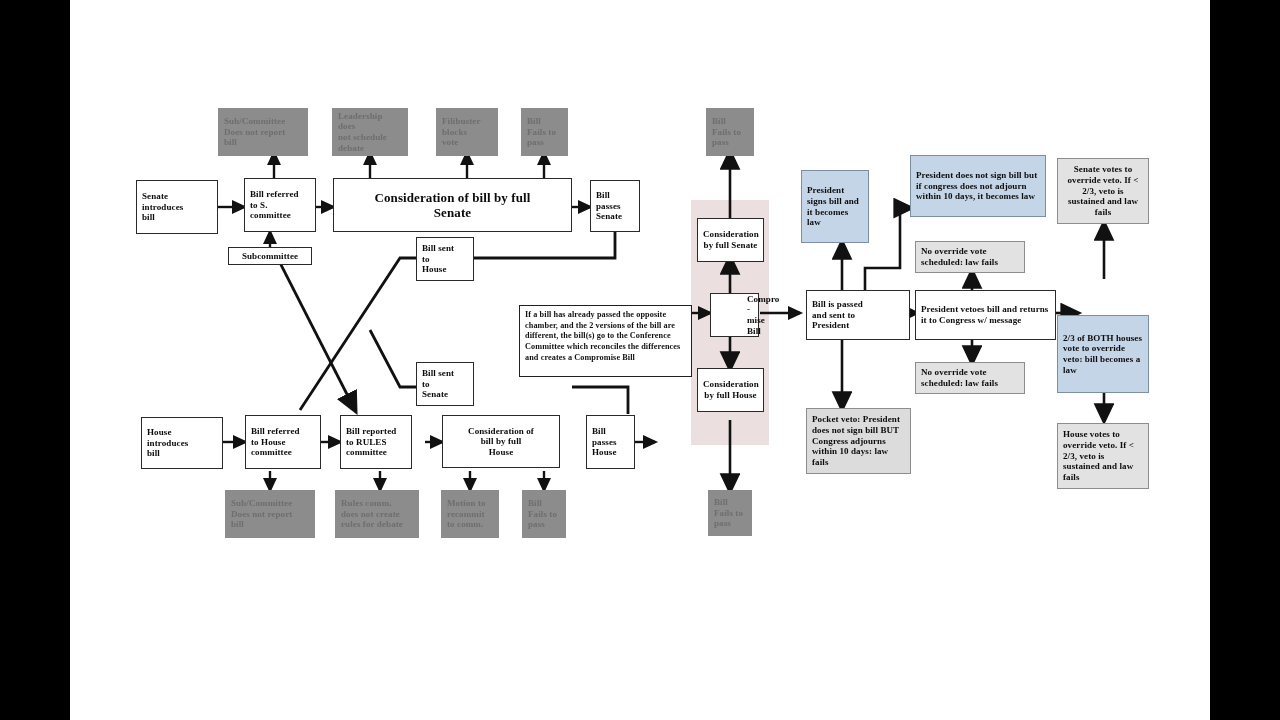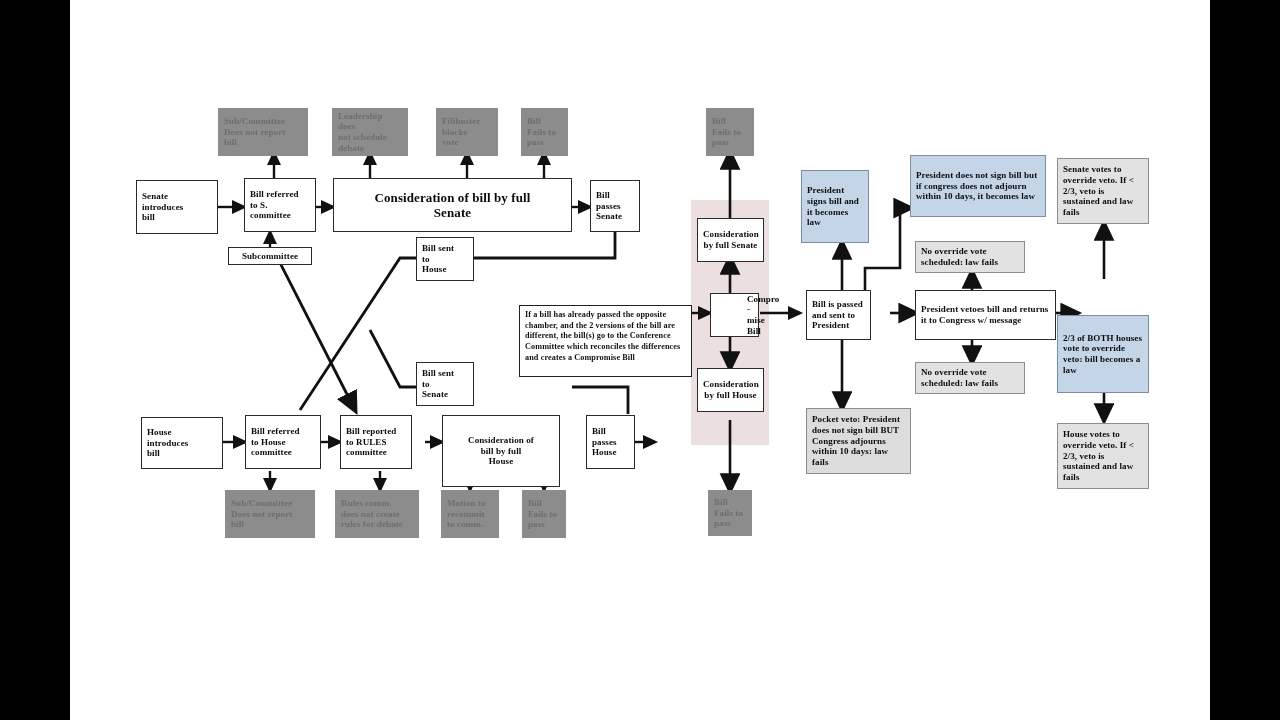--- a/index.html
+++ b/index.html
@@ -209,21 +209,21 @@
     <div class="node blue" style="left:731px;top:170px;width:68px;height:73px;">
       <span class="txt">
         <span>President signs </span><span class="b">bill</span><span> and it </span><span class="b">becomes law</span>
       </span>
     </div>
     <div class="node blue" style="left:840px;top:155px;width:136px;height:62px;">
       <span class="txt">
         <span>President does not sign bill but if congress does not adjourn within 10 days, it </span><span class="b">becomes law</span>
       </span>
     </div>
-    <div class="node white" style="left:736px;top:290px;width:65px;height:50px;">
+    <div class="node white" style="left:736px;top:290px;width:104px;height:50px;">
       <span class="txt" style="white-space:pre-line">Bill is passed
 and sent to
 President</span>
     </div>
     <div class="node ltgray2" style="left:736px;top:408px;width:105px;height:66px;">
       <span class="txt">
         <span>Pocket veto: President does not sign bill BUT Congress adjourns within 10 days: </span><span class="b">law fails</span>
       </span>
     </div>
     <div class="node white" style="left:845px;top:290px;width:141px;height:50px;">
@@ -233,21 +233,21 @@
     <div class="node ltgray" style="left:845px;top:241px;width:110px;height:32px;">
       <span class="txt">
         <span>No override vote scheduled: </span><span class="b">law fails</span>
       </span>
     </div>
     <div class="node ltgray" style="left:845px;top:362px;width:110px;height:32px;">
       <span class="txt">
         <span>No override vote scheduled: </span><span class="b">law fails</span>
       </span>
     </div>
-    <div class="node ltgray" style="left:987px;top:158px;width:92px;height:66px;">
+    <div class="node ltgray" style="left:987px;top:158px;width:92px;height:66px;text-align:center;">
       <span class="txt">
         <span>Senate votes to override veto. If &lt; 2/3, veto is sustained and </span><span class="b">law fails</span>
       </span>
     </div>
     <div class="node blue" style="left:987px;top:279px;width:92px;height:78px;margin-top:36px;">
       <span class="txt">
         <span>2/3 of BOTH houses vote to override veto: </span><span class="b">bill becomes a law</span>
       </span>
     </div>
     <div class="node ltgray" style="left:987px;top:423px;width:92px;height:66px;">
@@ -270,21 +270,21 @@
     <div class="node white" style="left:175px;top:415px;width:76px;height:54px;">
       <span class="txt" style="white-space:pre-line">Bill referred
 to  House
 committee</span>
     </div>
     <div class="node white" style="left:270px;top:415px;width:72px;height:54px;">
       <span class="txt" style="white-space:pre-line">Bill reported
 to  RULES
 committee</span>
     </div>
-    <div class="node white center" style="left:372px;top:415px;width:118px;height:72px;">
+    <div class="node white center" style="left:372px;top:415px;width:118px;height:53px;">
       <span class="txt" style="white-space:pre-line">Consideration of
 bill by full
 House</span>
     </div>
     <div class="node white" style="left:516px;top:415px;width:49px;height:54px;">
       <span class="txt" style="white-space:pre-line">Bill
 passes
 House</span>
     </div>
 

